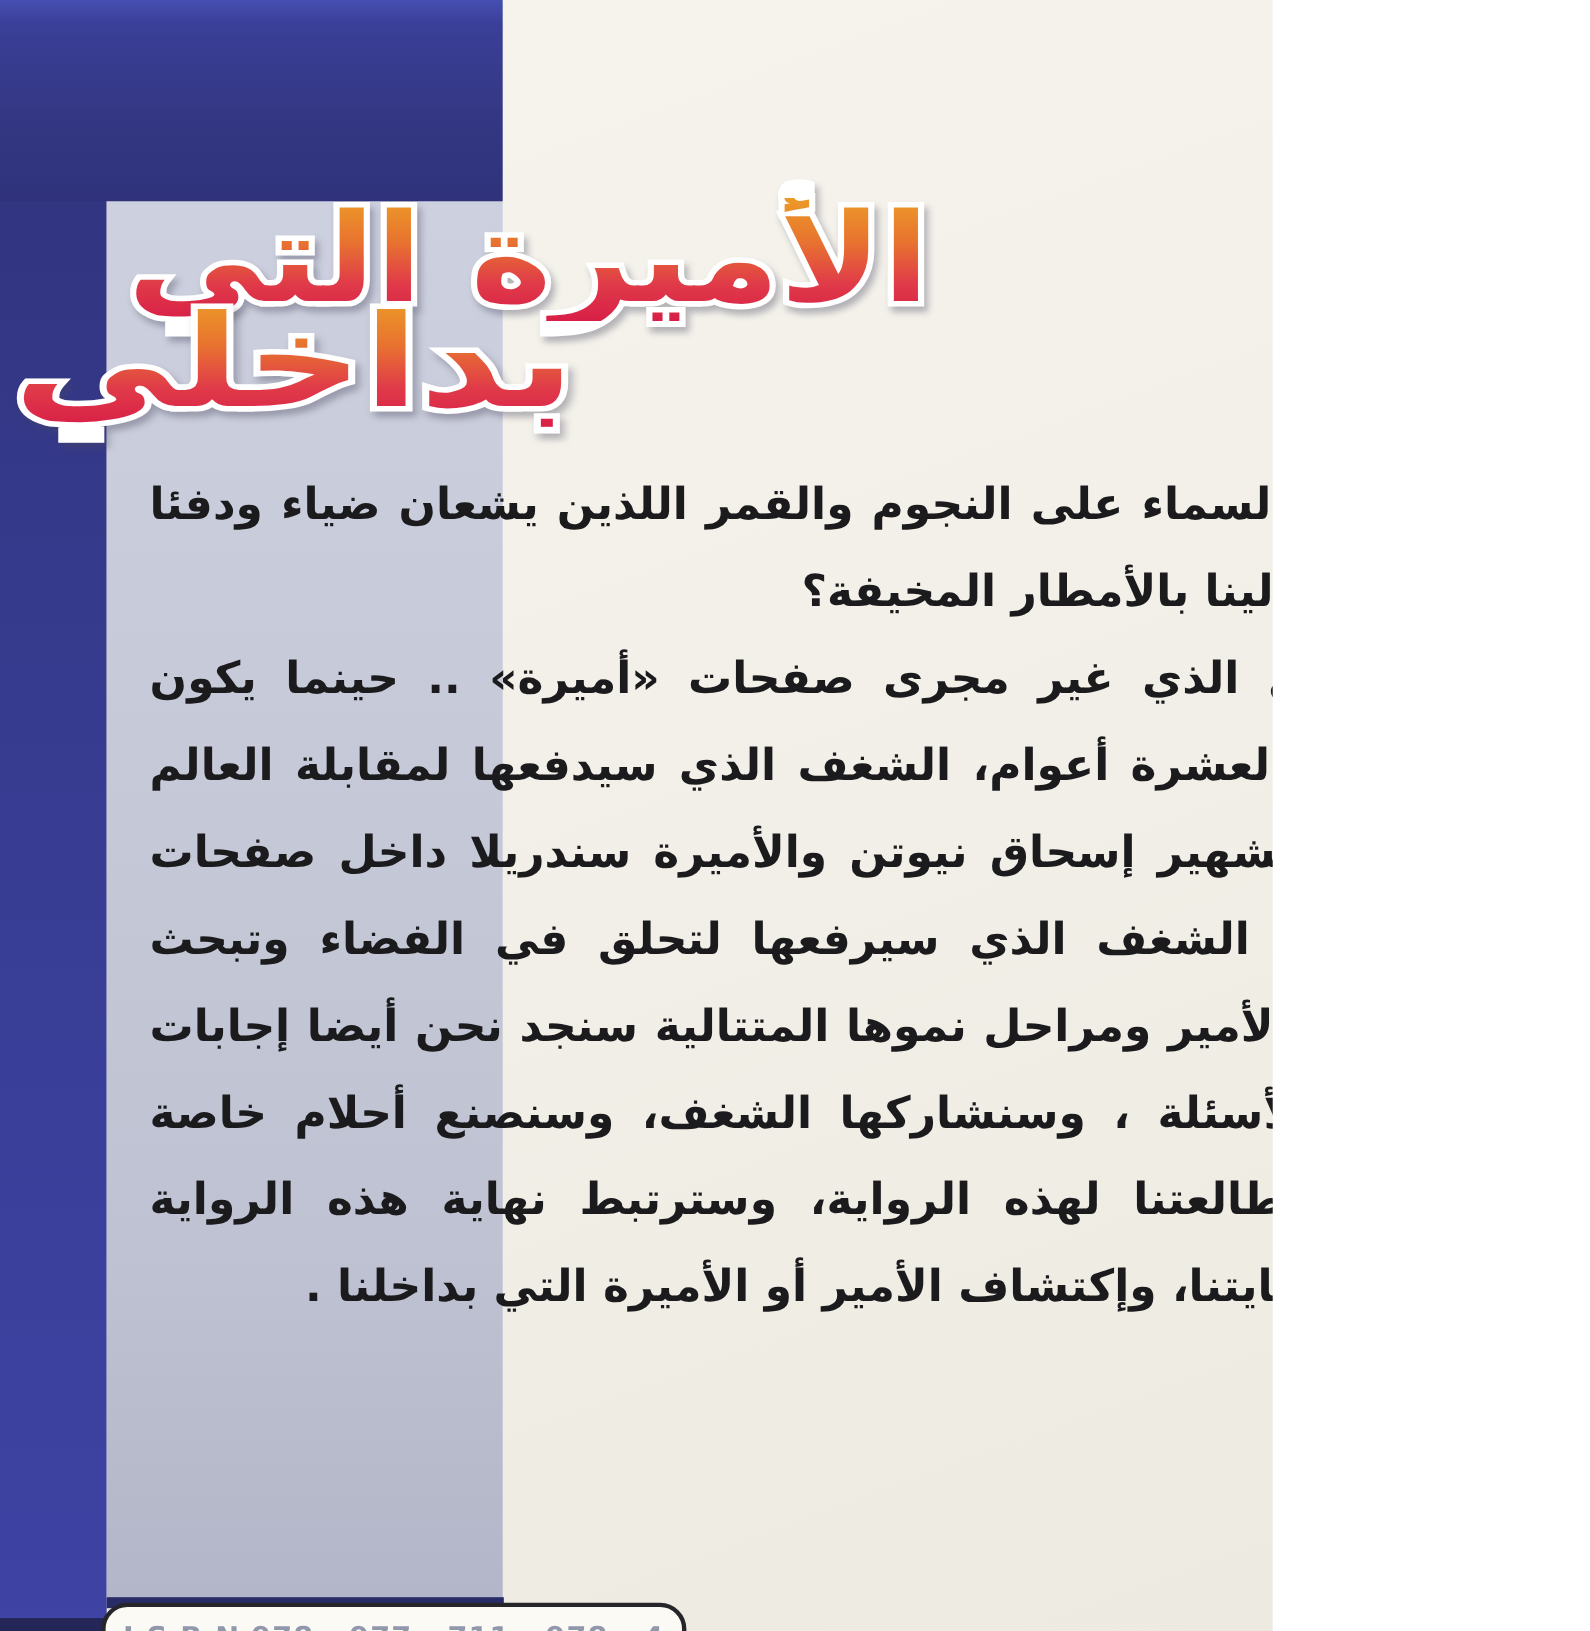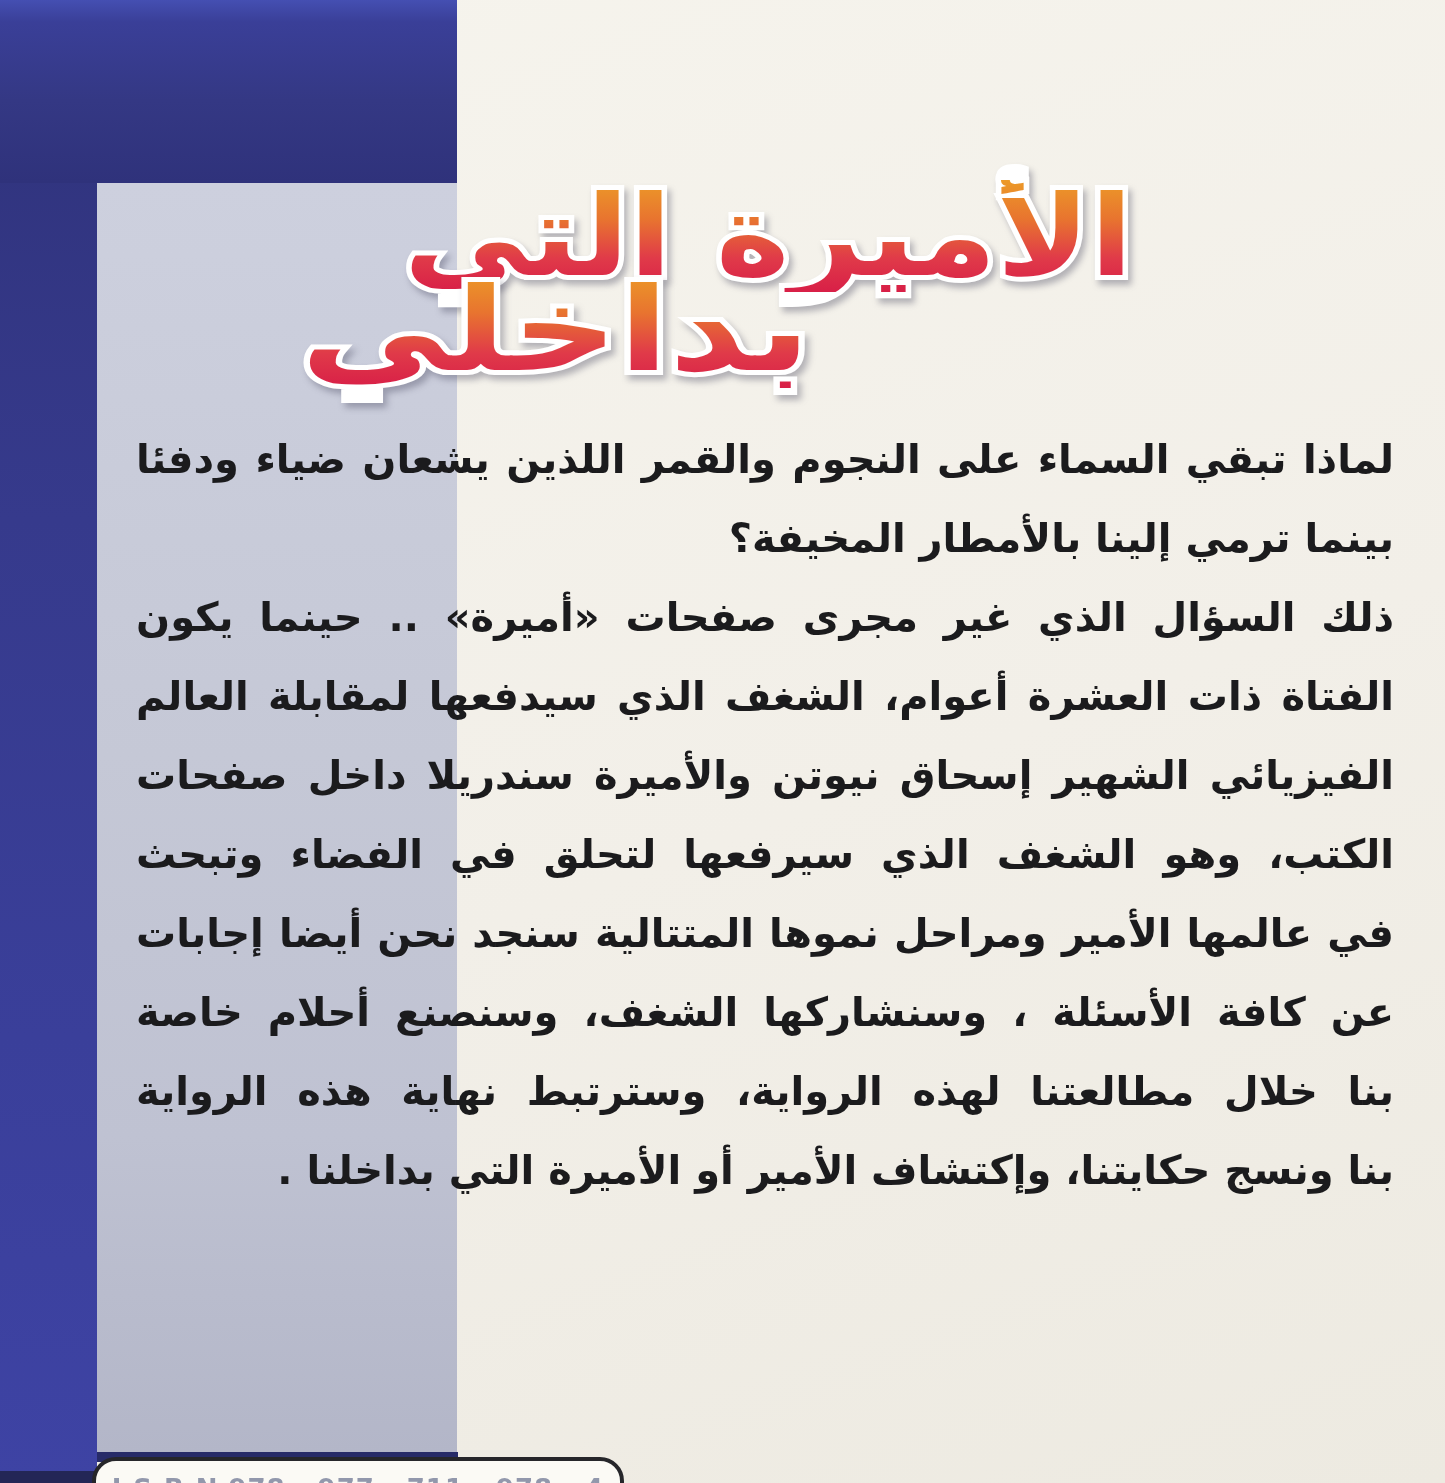--- a/index.html
+++ b/index.html
@@ -1,18 +1,18 @@
 <!DOCTYPE html>
 <html lang="ar"><head>
 <meta charset="utf-8">
 <style>
   html,body{margin:0;padding:0;}
   .page{
     position:relative;
-    width:1445px;height:1483px;
+    width:1157px;height:1483px;
     overflow:hidden;
     background:linear-gradient(160deg,#f6f4ed 0%,#f2efe8 55%,#edeae1 100%);
     font-family:"DejaVu Sans", sans-serif;
   }
   
   .blue-strip{
     position:absolute;left:0;top:0;width:97px;height:1483px;
     background:linear-gradient(180deg,#2f327a 0%,#363a8c 35%,#3a3f9a 70%,#3e43a4 100%);
   }
   

